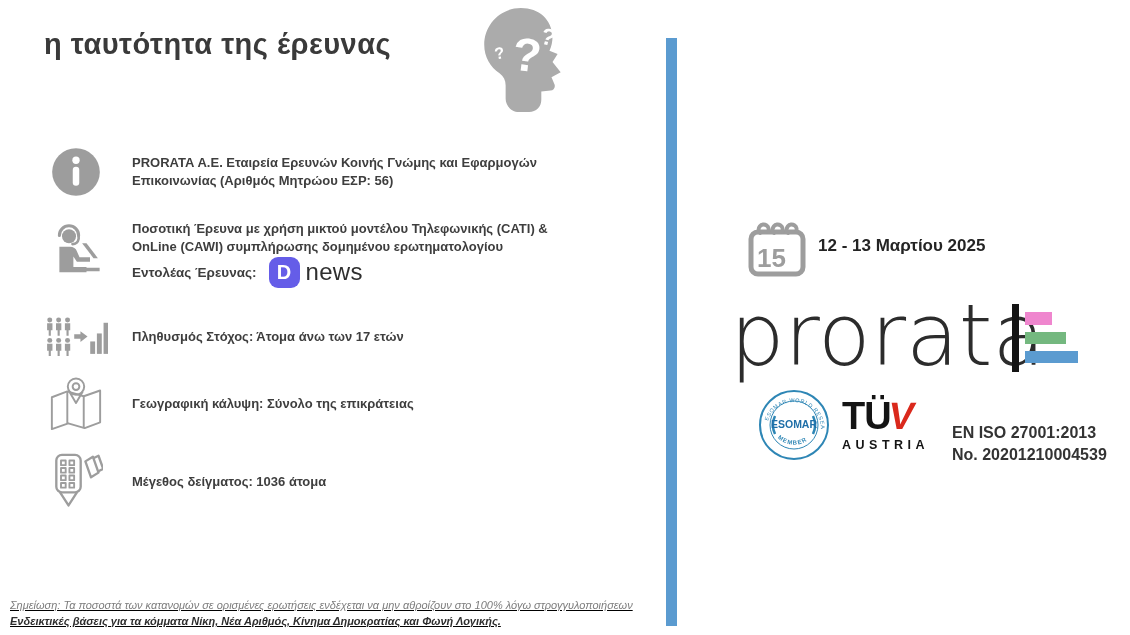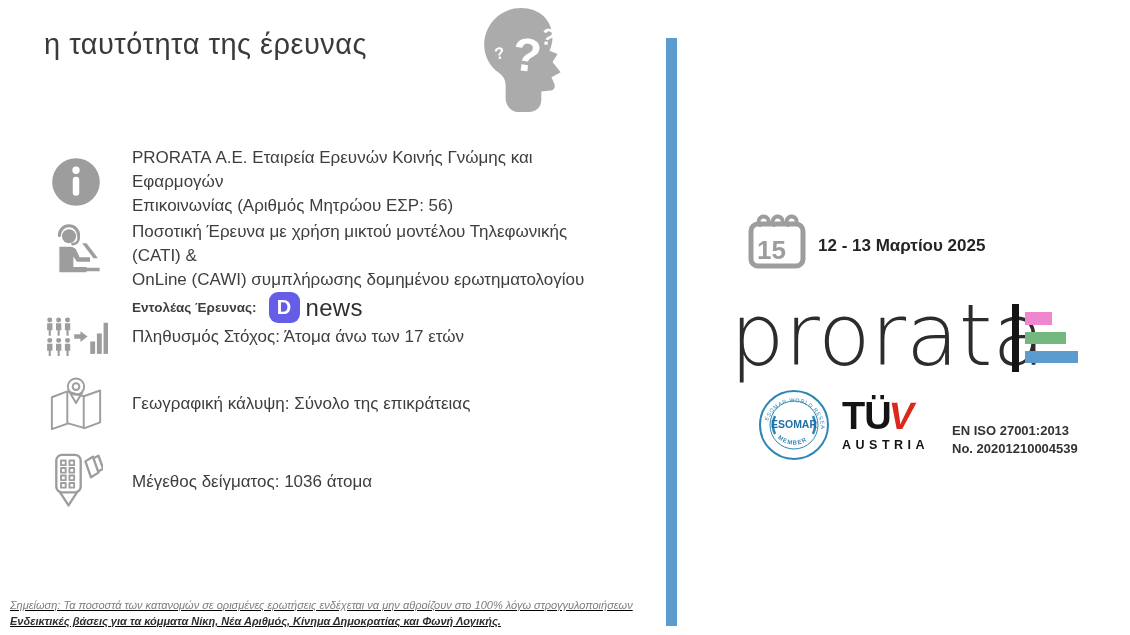--- a/index.html
+++ b/index.html
@@ -1,26 +1,26 @@
 <!DOCTYPE html>
 <html lang="el"><head>
 <meta charset="utf-8">
 <style>
   * { margin:0; padding:0; box-sizing:border-box; }
   body { background:#e8e8e8; font-family:"Liberation Sans", sans-serif; }
   .slide { position:relative; width:1130px; height:635px; background:#ffffff; overflow:hidden; }
 
-  .title { position:absolute; left:44px; top:28px; font-size:29px; font-weight:400;
+  .title { position:absolute; left:44px; top:28px; font-size:29px; font-weight:700;
            color:#3a3a3a; letter-spacing:0.5px; }
 
   .head-icon { position:absolute; left:474px; top:6px; }
 
   .row { position:absolute; left:44px; display:flex; gap:24px; align-items:center; width:580px; }
   .row .icon { width:64px; min-width:64px; display:flex; justify-content:center; }
-  .row .text { font-size:17px; font-weight:400; line-height:1.42; color:#3e3e3e;
+  .row .text { font-size:13px; font-weight:700; line-height:1.42; color:#3e3e3e;
                white-space:pre-line; width:480px; }
   .row1 { top:146px; }
   .row2 { top:220px; align-items:flex-start; }
   .row2 .icon { margin-top:4px; }
   .row3 { top:314px; }
   .row4 { top:376px; }
   .row5 { top:452px; }
   .row6 { top:514px; }
 
   .client-row { display:flex; align-items:center; gap:12px; }
@@ -29,39 +29,39 @@
   .dnews-box { width:31px; height:31px; border-radius:9px; background:#655de8; color:#fff;
                font-size:20px; font-weight:700; display:flex; align-items:center; justify-content:center; }
   .dnews-name { font-size:24px; font-weight:500; color:#2f2f2f; letter-spacing:0.3px; }
 
   .footnote { position:absolute; left:10px; top:598px; font-style:italic; font-size:11px; line-height:1.45;text-decoration:underline; }
   .footnote .fn1 { color:#7d7d7d; font-weight:400; }
   .footnote .fn2 { color:#2e2e2e; font-weight:700; }
 
   .divider { position:absolute; left:666px; top:38px; width:11px; height:588px; background:#5b9bd0; }
 
-  .calendar { position:absolute; left:746px; top:212px; }
+  .calendar { position:absolute; left:746px; top:220px; }
   .date { position:absolute; left:818px; top:236px; font-size:17px; font-weight:700; color:#242424; }
 
   .prorata-text { position:absolute; left:730px; top:292px; font-size:86px; font-weight:200;
                   color:#2c2c2c; line-height:1; font-family:"DejaVu Sans", sans-serif; }
   .logo-vbar  { position:absolute; left:1012px; top:304px; width:7px;  height:68px; background:#141414; }
   .logo-bar   { position:absolute; left:1025px; height:12px; }
   .bar-pink   { top:312px; width:27px; height:13px; background:#ef86ce; }
   .bar-green  { top:332px; width:41px; background:#74b87f; }
   .bar-blue   { top:351px; width:53px; background:#5b9bd0; }
 
   .esomar { position:absolute; left:758px; top:389px; }
 
   .tuv { position:absolute; left:842px; top:397px; }
   .tuv-word { font-size:38px; font-weight:800; line-height:1; color:#141414; letter-spacing:-1px; }
   .tuv-v { color:#da291c; display:inline-block; transform:skewX(-10deg); margin-left:-2px; }
   .tuv-austria { margin-top:3px; font-size:12.5px; font-weight:700; letter-spacing:4.5px; color:#141414; }
 
-  .cert { position:absolute; left:952px; top:422px; font-size:13px; font-weight:700;
+  .cert { position:absolute; left:952px; top:422px; font-size:16px; font-weight:700;
           color:#333333; line-height:1.35; }
 </style>
 </head>
 <body>
 
 <div class="slide">
 
   <h1 class="title">η ταυτότητα της έρευνας</h1>
 
   <div class="head-icon">

